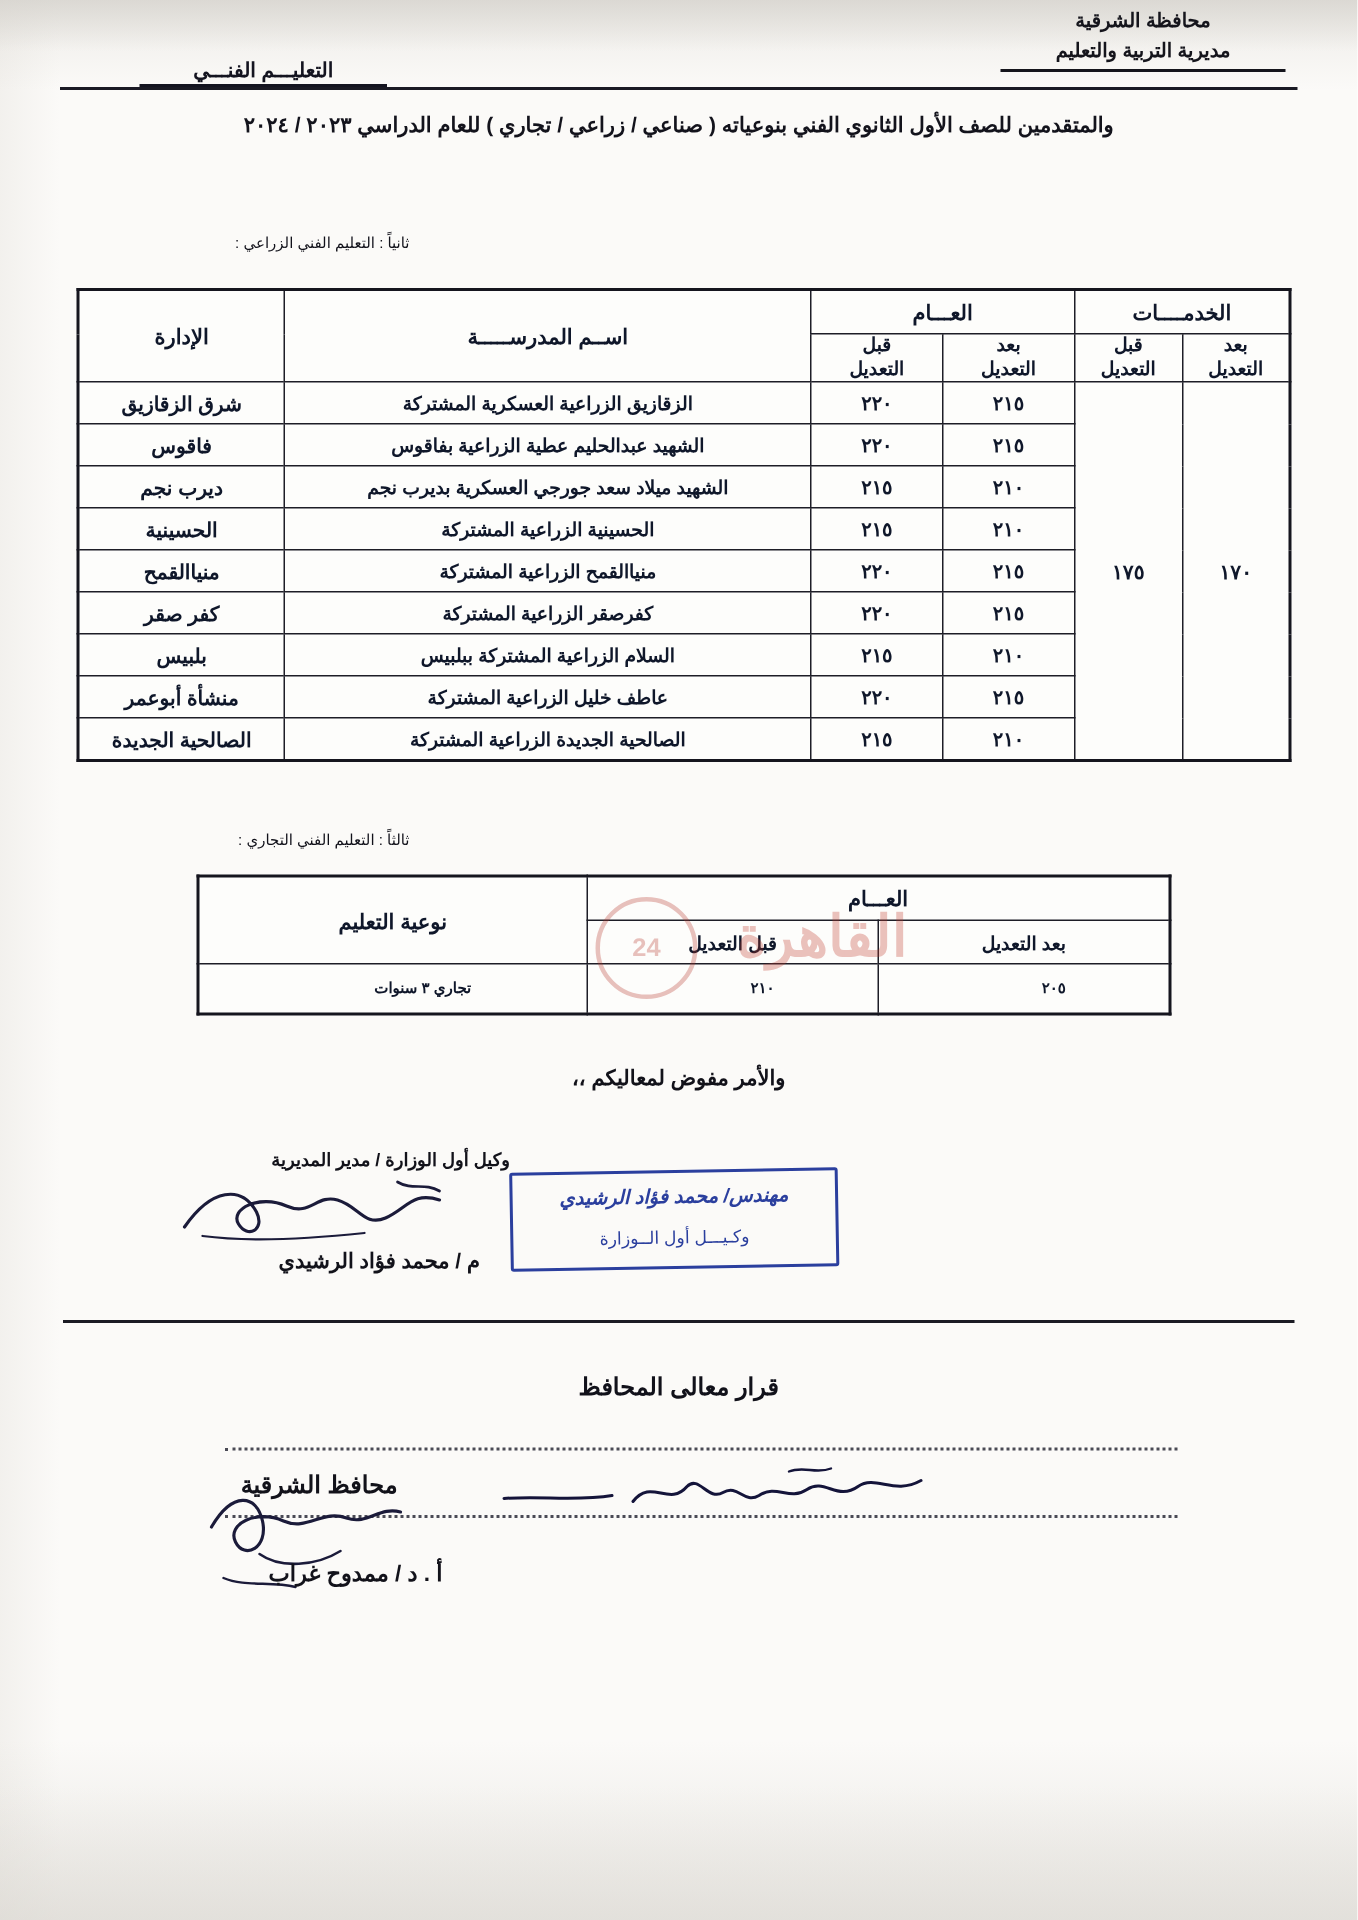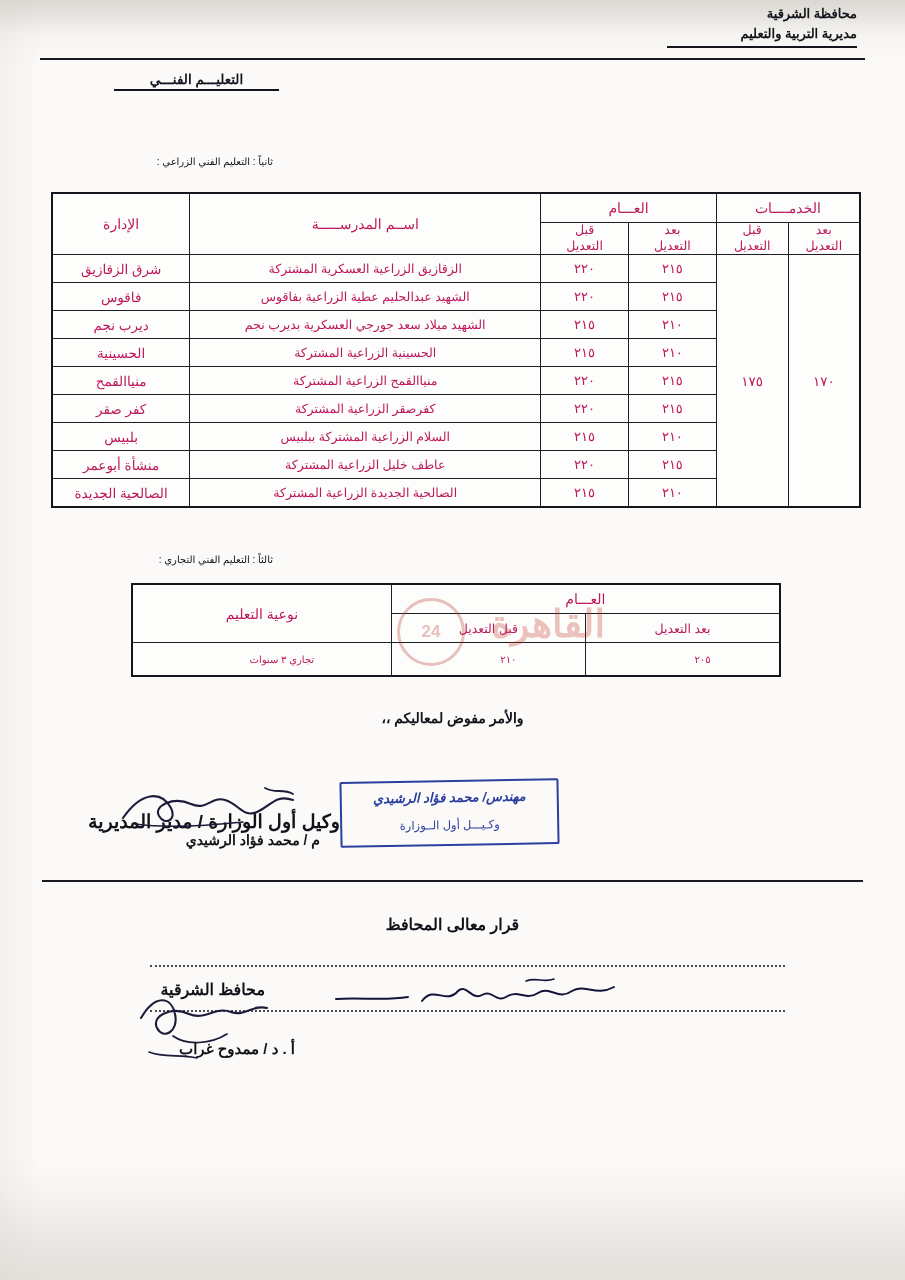--- a/index.html
+++ b/index.html
@@ -23,43 +23,43 @@
       linear-gradient(180deg, rgba(225,222,216,0.55) 0px, rgba(255,255,255,0) 60px),
       linear-gradient(0deg, rgba(228,225,219,0.5) 0px, rgba(255,255,255,0) 90px),
       linear-gradient(90deg, rgba(232,229,224,0.45) 0px, rgba(255,255,255,0) 40px);
   }
 
   
   .hdr-right {
     position: absolute;
     top: 4px;
     right: 48px;
+    text-align: center;
     font-size: 13px;
     line-height: 1.5;
     font-weight: bold;
     color: #15151c;
   }
   .hdr-right .l1 { letter-spacing: .3px; }
   .hdr-right .rule {
     width: 190px;
     height: 2px;
     background: #15151c;
     margin: 3px auto 0 auto;
   }
 
   .hdr-left {
     position: absolute;
     top: 38px;
-    left: 114px;
+    left: 93px;
     text-align: center;
     font-size: 13.5px;
     font-weight: bold;
     color: #141420;
     letter-spacing: 1.5px;
-    margin-top: 33px;
   }
   .hdr-left .rule {
     width: 165px;
     height: 2px;
     background: #141420;
     margin: 2px auto 0 auto;
   }
 
   .top-rule {
     position: absolute;
@@ -107,22 +107,22 @@
   
   table {
     border-collapse: collapse;
     font-family: "Liberation Sans", sans-serif;
     background: #fdfdfb;
   }
   table td, table th {
     border: 1px solid #1d1d26;
     text-align: center;
     vertical-align: middle;
-    color: #be185d;
-    font-weight: normal;
+    color: #0f172a;
+    font-weight: bold;
     padding: 0;
   }
 
   
   .tbl-agri {
     position: absolute;
     top: 192px;
     right: 44px;
     width: 810px;
     border: 2px solid #15151e;
@@ -163,24 +163,23 @@
     text-align: center;
     font-size: 14px;
     font-weight: bold;
     color: #12121a;
   }
 
   .sig-left-label {
     position: absolute;
     top: 766px;
     right: 565px;
-    font-size: 19px;
+    font-size: 12px;
     font-weight: bold;
     color: #12121a;
-    margin-top: 44px;
   }
   .sig-left-name {
     position: absolute;
     top: 832px;
     right: 585px;
     font-size: 14px;
     font-weight: bold;
     color: #12121a;
   }
 
@@ -347,20 +346,21 @@
   </div>
 
   <div class="hdr-left">
     <div>التعليـــم الفنـــي</div>
     <div class="rule"></div>
   </div>
 
   <div class="top-rule"></div>
 
   <div class="title-block">
+    <div class="title-line2">والمتقدمين للصف الأول الثانوي الفني بنوعياته ( صناعي / زراعي / تجاري ) للعام الدراسي ٢٠٢٣ / ٢٠٢٤</div>
   </div>
 
   <div class="section-head" id="sec-agri">ثانياً : التعليم الفني الزراعي :</div>
 
   <table class="tbl-agri">
     <colgroup>
       <col style="width:72px">
       <col style="width:72px">
       <col style="width:88px">
       <col style="width:88px">

